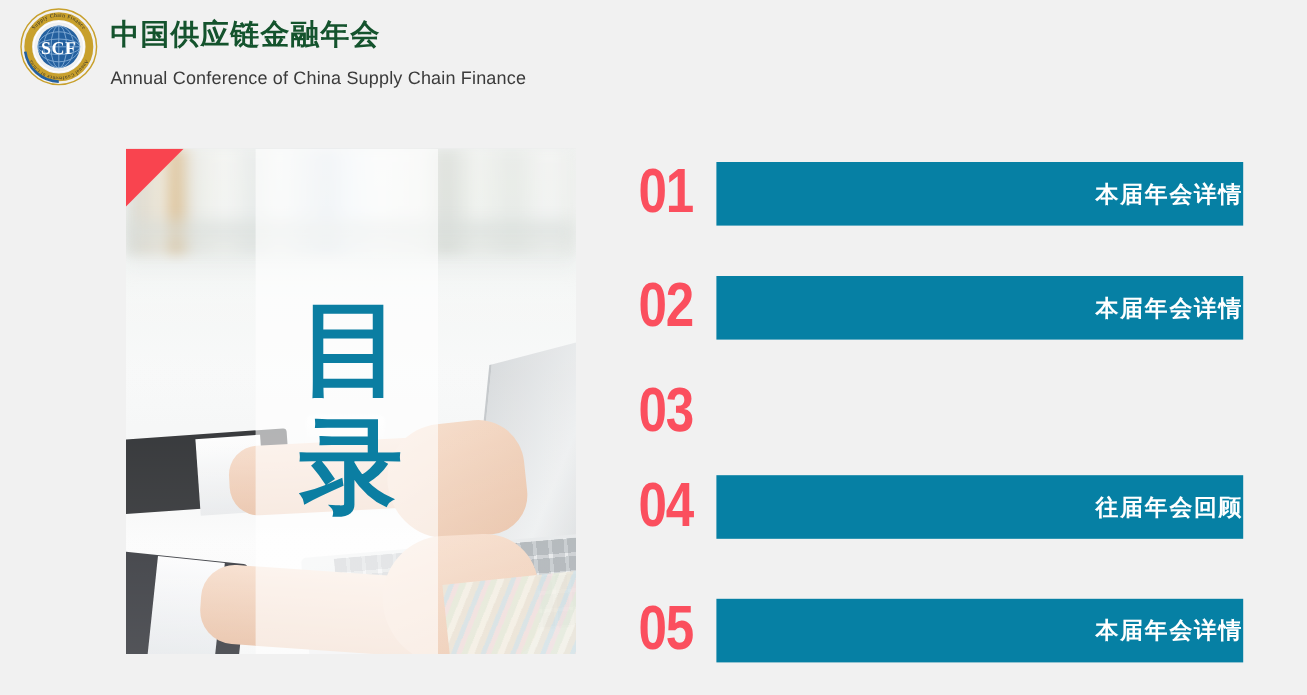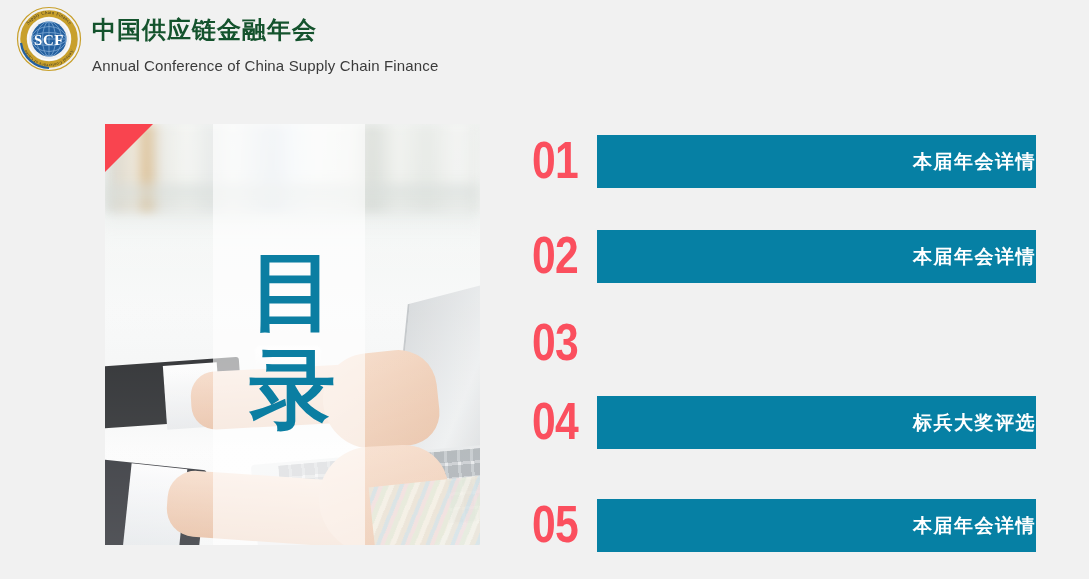--- a/index.html
+++ b/index.html
@@ -299,21 +299,21 @@
     </div>
   </div>
 
   <div class="menu-row" style="top:193px">
     <div class="menu-num">03</div>
   </div>
 
   <div class="menu-row" style="top:272px">
     <div class="menu-num">04</div>
     <div class="menu-bar">
-      <span class="menu-label">标兵大奖评选</span>
+      <span class="menu-label">往届年会回顾</span>
     </div>
   </div>
 
   <div class="menu-row" style="top:375px">
     <div class="menu-num">05</div>
     <div class="menu-bar">
       <span class="menu-label">本届年会详情</span>
     </div>
   </div>
 

